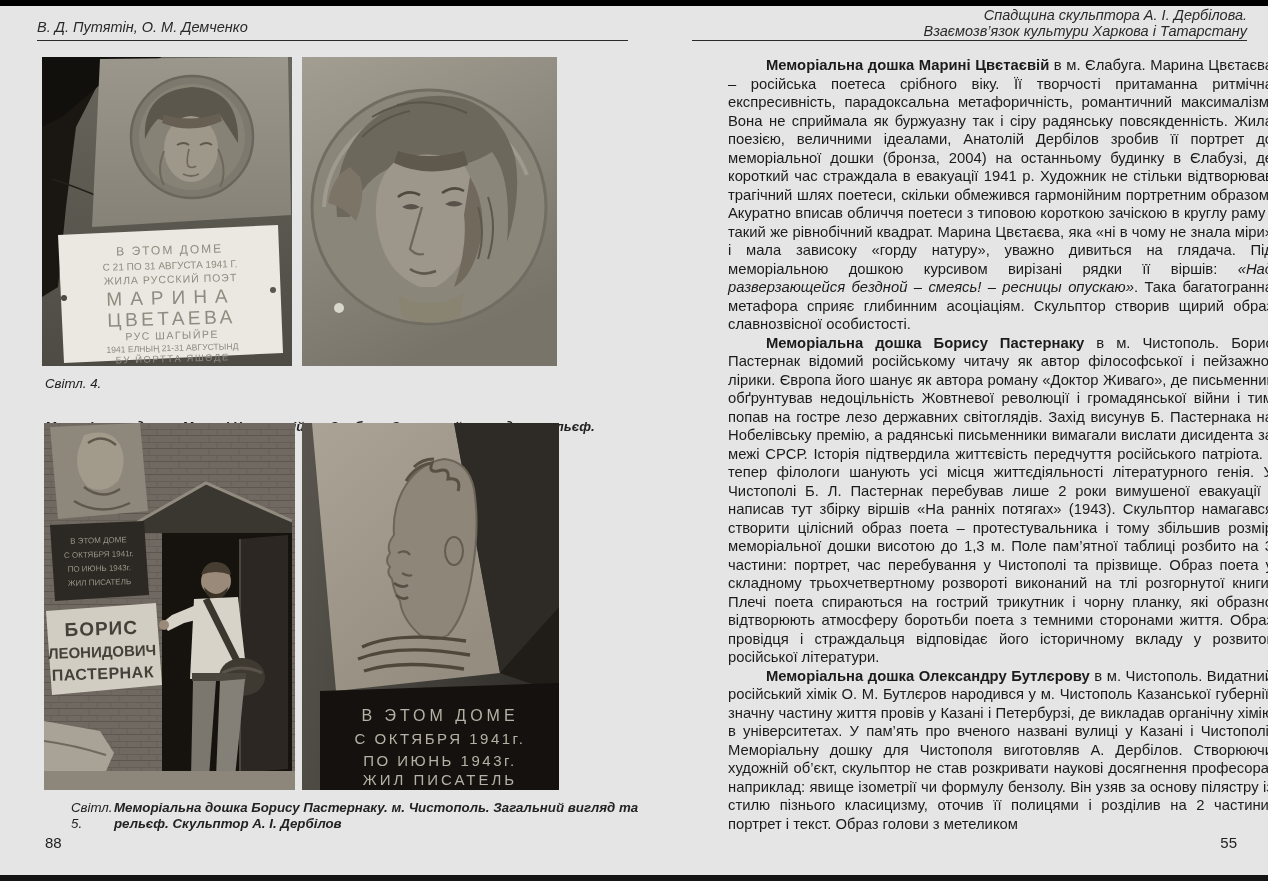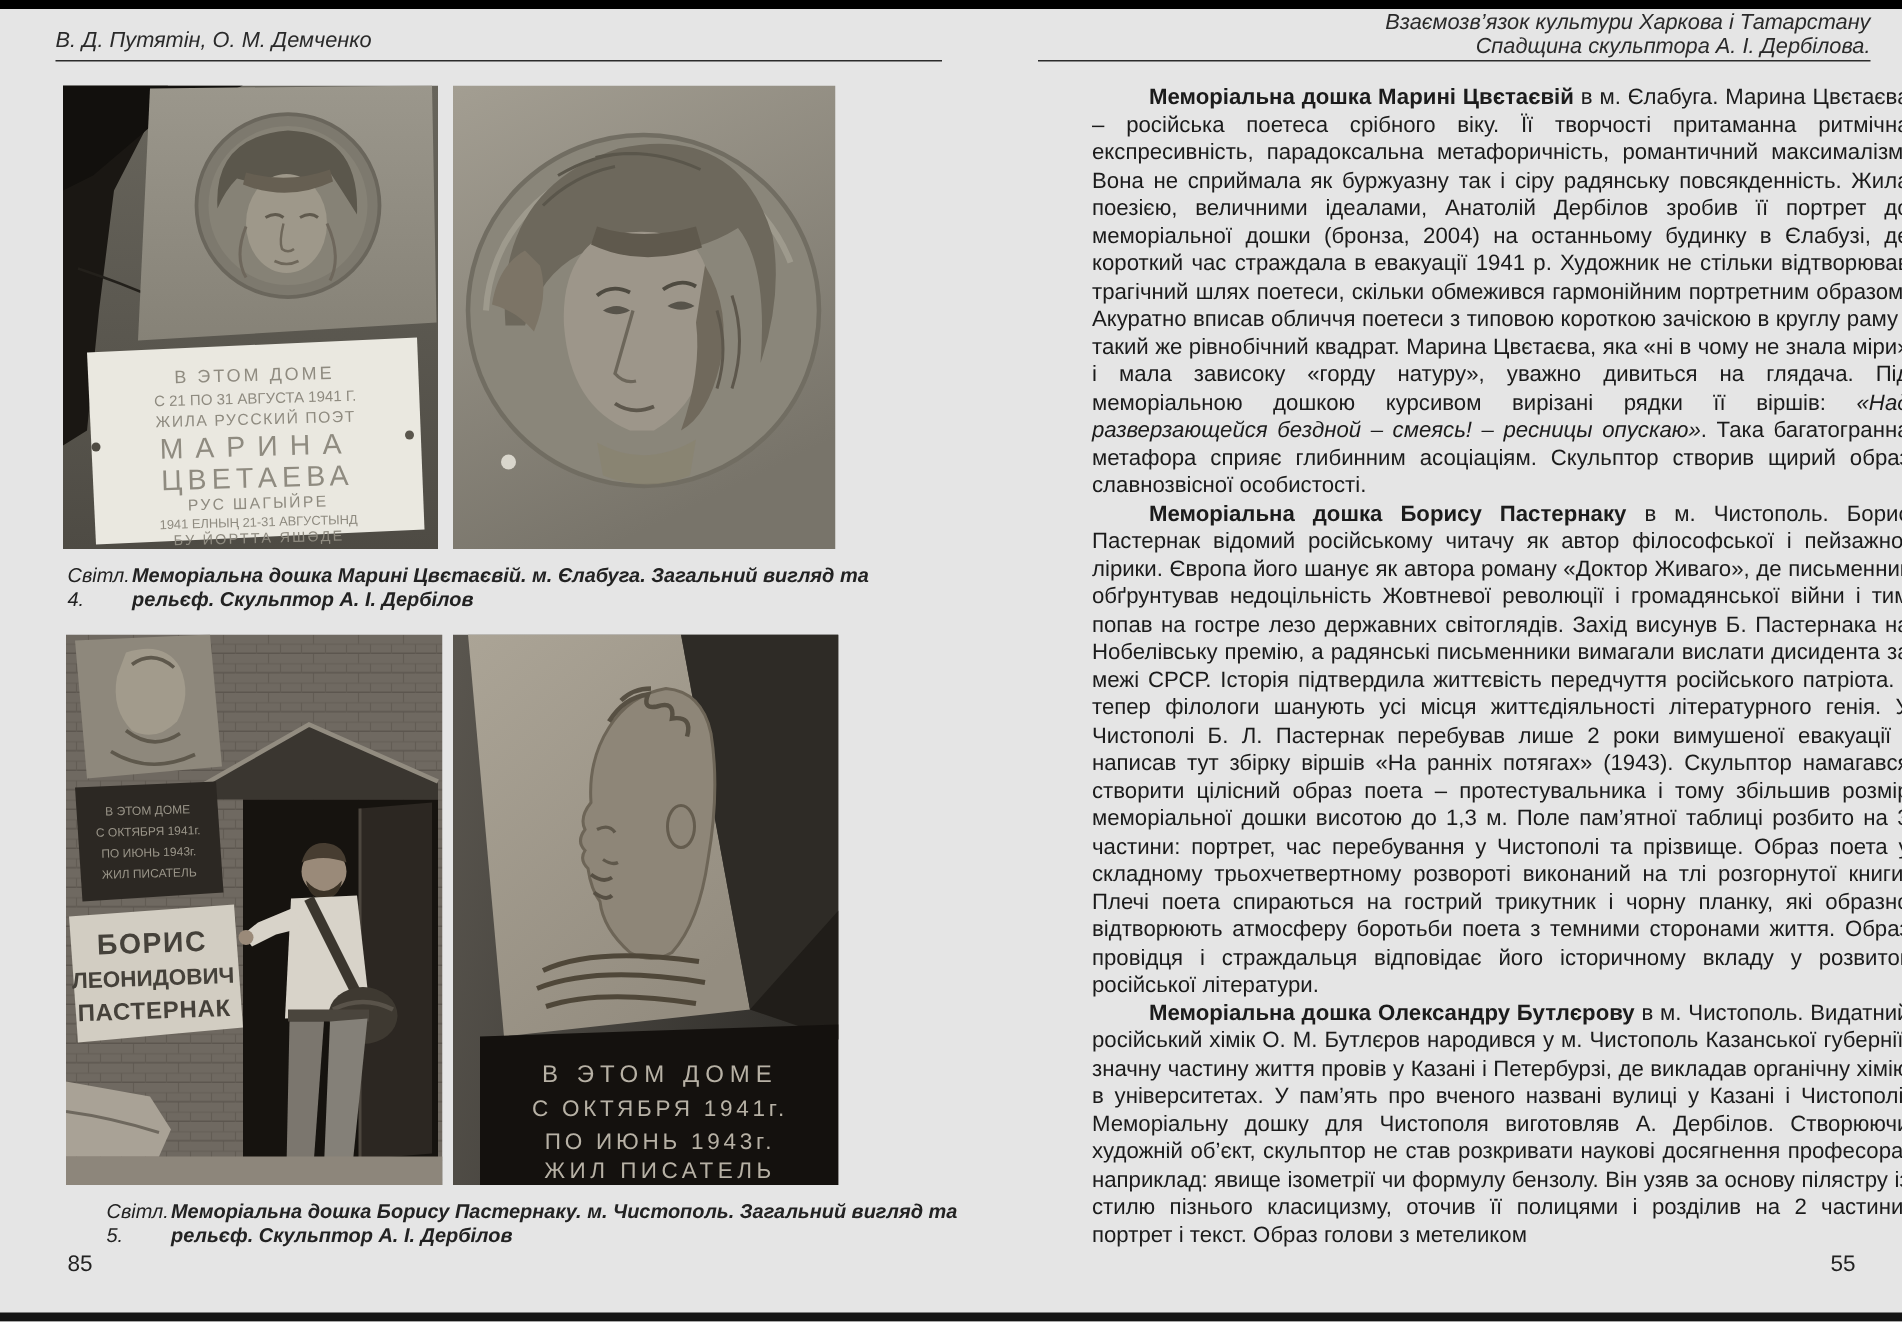--- a/index.html
+++ b/index.html
@@ -22,21 +22,21 @@
   .photo{position:absolute;display:block;}
   .ph-a{left:42px;top:57px;}
   .ph-b{left:302px;top:57px;}
   .ph-c{left:44px;top:423px;}
   .ph-d{left:302px;top:423px;}
 
   .caption{position:absolute;left:45px;width:585px;display:flex;
     font-style:italic;font-size:13.3px;line-height:15.8px;color:#222;}
   .caption .cap-label{flex:0 0 43px;}
   .caption .cap-text{flex:1;padding-left:0;font-weight:bold;}
-  .cap-4{top:376px;}
+  .cap-4{top:376px;flex-direction:column;}
   .cap-5{top:800px;margin-left:26px;}
 
   .pagenum{position:absolute;font-size:15px;color:#222;}
   .pagenum-left{left:45px;top:834px;}
   .pagenum-right{left:692px;width:545px;text-align:right;top:834px;}
 
   .article{position:absolute;left:692px;top:56px;width:545px;
     font-size:14.8px;line-height:18.5px;text-align:justify;color:#1b1b1b;margin-left:36px;}
   .article p{margin:0;text-indent:38px;}
   .seg-bold{font-weight:700;}
@@ -47,22 +47,22 @@
 </head>
 <body>
 
 <div class="sheet">
 
   <div class="bar top"></div>
 
   <div class="runhead runhead-left">В. Д. Путятін, О. М. Демченко</div>
   <div class="head-rule left"></div>
   <div class="runhead runhead-right">
+    <div>Спадщина скульптора А. І. Дербілова.</div>
     <div>Взаємозв’язок культури Харкова і Татарстану</div>
-    <div>Спадщина скульптора А. І. Дербілова.</div>
   </div>
   <div class="head-rule right"></div>
 
   <svg class="photo ph-a" width="250" height="309" viewBox="0 0 250 309">
     <defs>
       <linearGradient id="aWall" x1="0" y1="0" x2="0" y2="1">
         <stop offset="0" stop-color="#68655c"></stop>
           <stop offset="1" stop-color="#4e4b44"></stop>
       </linearGradient>
       <linearGradient id="aSlab" x1="0" y1="0" x2="0" y2="1">
@@ -210,21 +210,21 @@
       <text x="138" y="343" text-anchor="middle" font-size="15" letter-spacing="2.5">ПО ИЮНЬ 1943г.</text>
       <text x="138" y="362" text-anchor="middle" font-size="15" letter-spacing="3">ЖИЛ ПИСАТЕЛЬ</text>
     </g>
   </svg>
 
   <div class="caption cap-5">
     <span class="cap-label">Світл. 5.</span>
     <span class="cap-text">Меморіальна дошка Борису Пастернаку. м. Чистополь. Загальний вигляд та рельєф. Скульптор А. І. Дербілов</span>
   </div>
 
-  <div class="pagenum pagenum-left">85</div>
+  <div class="pagenum pagenum-left">88</div>
 
   <div class="article">
     <p><span class="seg-bold">Меморіальна дошка Марині Цвєтаєвій</span><span> в м. Єлабуга. Марина Цвєтаєва – російська поетеса срібного віку. Її творчості притаманна ритмічна експресивність, парадоксальна метафоричність, романтичний максималізм. Вона не сприймала як буржуазну так і сіру радянську повсякденність. Жила поезією, величними ідеалами, Анатолій Дербілов зробив її портрет до меморіальної дошки (бронза, 2004) на останньому будинку в Єлабузі, де короткий час страждала в евакуації 1941 р. Художник не стільки відтворював трагічний шлях поетеси, скільки обмежився гармонійним портретним образом. Акуратно вписав обличчя поетеси з типовою короткою зачіскою в круглу раму і такий же рівнобічний квадрат. Марина Цвєтаєва, яка «ні в чому не знала міри» і мала зависоку «горду натуру», уважно дивиться на глядача. Під меморіальною дошкою курсивом вирізані рядки її віршів: </span><span class="seg-italic">«Над разверзающейся бездной – смеясь! – ресницы опускаю»</span><span>. Така багатогранна метафора сприяє глибинним асоціаціям. Скульптор створив щирий образ славнозвісної особистості.</span></p>
     <p><span class="seg-bold">Меморіальна дошка Борису Пастернаку</span><span> в м. Чистополь. Борис Пастернак відомий російському читачу як автор філософської і пейзажної лірики. Європа його шанує як автора роману «Доктор Живаго», де письменник обґрунтував недоцільність Жовтневої революції і громадянської війни і тим попав на гостре лезо державних світоглядів. Захід висунув Б. Пастернака на Нобелівську премію, а радянські письменники вимагали вислати дисидента за межі СРСР. Історія підтвердила життєвість передчуття російського патріота. І тепер філологи шанують усі місця життєдіяльності літературного генія. У Чистополі Б. Л. Пастернак перебував лише 2 роки вимушеної евакуації і написав тут збірку віршів «На ранніх потягах» (1943). Скульптор намагався створити цілісний образ поета – протестувальника і тому збільшив розмір меморіальної дошки висотою до 1,3 м. Поле пам’ятної таблиці розбито на 3 частини: портрет, час перебування у Чистополі та прізвище. Образ поета у складному трьохчетвертному розвороті виконаний на тлі розгорнутої книги. Плечі поета спираються на гострий трикутник і чорну планку, які образно відтворюють атмосферу боротьби поета з темними сторонами життя. Образ провідця і страждальця відповідає його історичному вкладу у розвиток російської літератури.</span></p>
     <p><span class="seg-bold">Меморіальна дошка Олександру Бутлєрову</span><span> в м. Чистополь. Видатний російський хімік О. М. Бутлєров народився у м. Чистополь Казанської губернії, значну частину життя провів у Казані і Петербурзі, де викладав органічну хімію в університетах. У пам’ять про вченого названі вулиці у Казані і Чистополі. Меморіальну дошку для Чистополя виготовляв А. Дербілов. Створюючи художній об’єкт, скульптор не став розкривати наукові досягнення професора, наприклад: явище ізометрії чи формулу бензолу. Він узяв за основу пілястру із стилю пізнього класицизму, оточив її полицями і розділив на 2 частини: портрет і текст. Образ голови з метеликом</span></p>
   </div>
 
   <div class="pagenum pagenum-right">55</div>
 
   <div class="bar bottom"></div>

